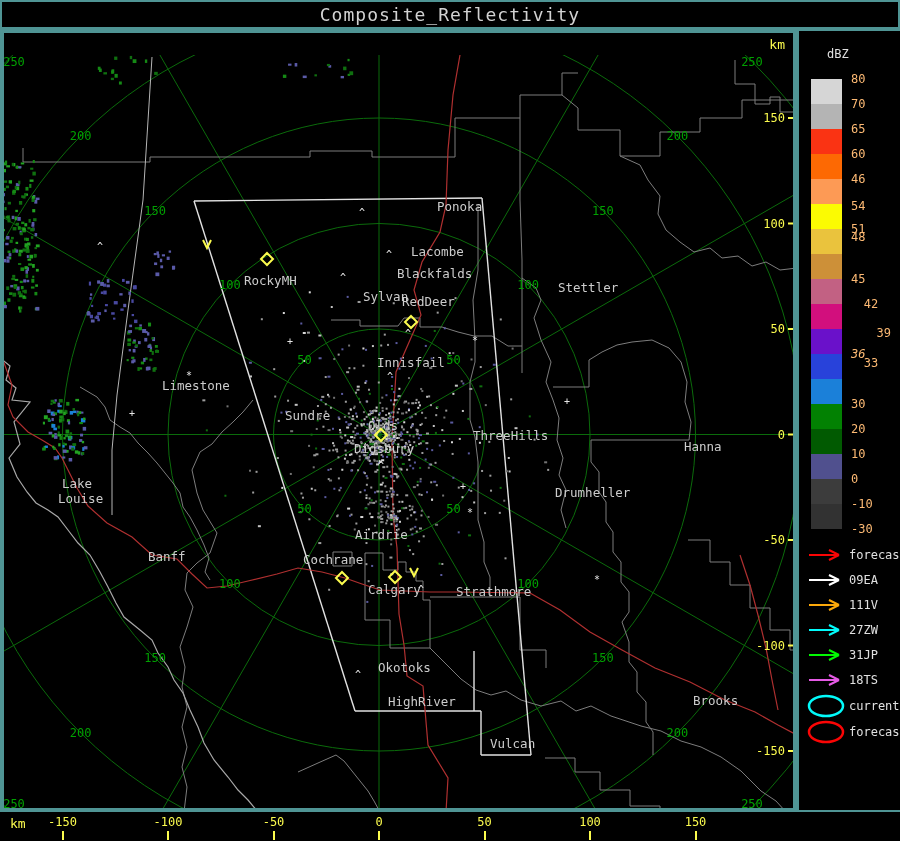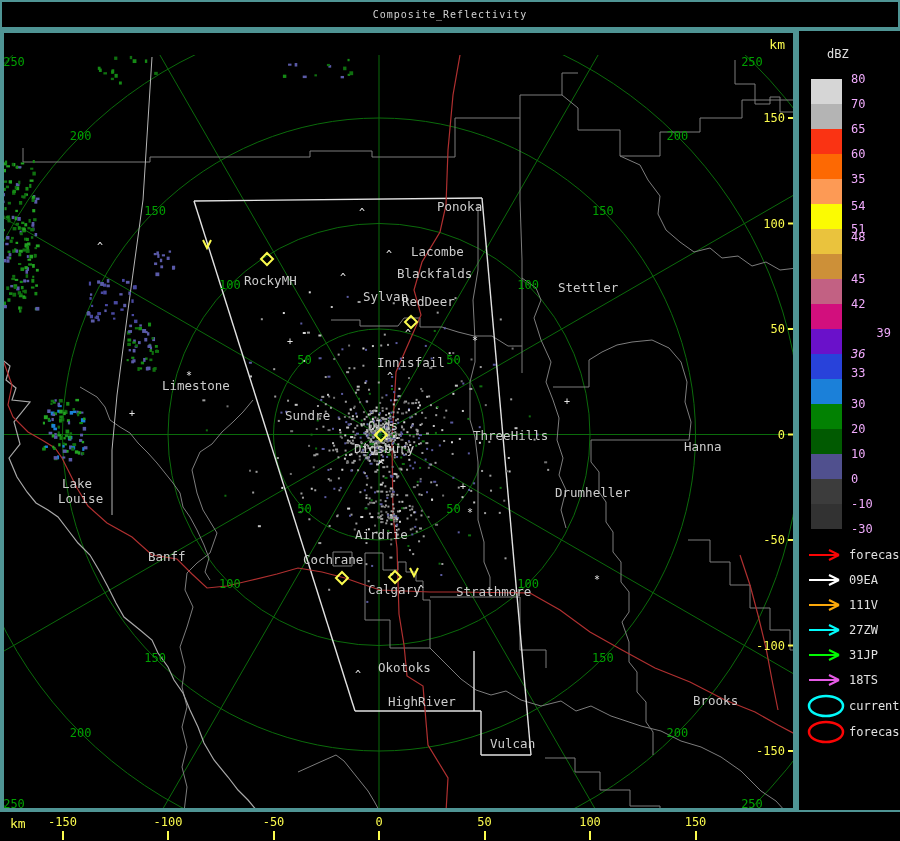--- a/index.html
+++ b/index.html
@@ -1,27 +1,27 @@
 <!DOCTYPE html>
 <html><head>
 <meta charset="utf-8">
 <style>
   html,body{margin:0;padding:0;background:#000;width:900px;height:841px;position:relative;
     font-family:"DejaVu Sans Mono",monospace;-webkit-font-smoothing:none;}
   #titlebar{position:absolute;left:0;top:0;width:896px;height:25px;border:2px solid #4f9494;
-    background:#000;color:#d2d2d2;font-size:10px;text-align:center;line-height:25px;letter-spacing:1px;}
+    background:#000;color:#d2d2d2;font-size:18px;text-align:center;line-height:25px;letter-spacing:1px;}
   #frame{position:absolute;left:0;top:29px;width:793px;height:779px;border:2px solid #4f9494;background:#000;overflow:hidden;}
   #hdr-ts{position:absolute;left:8px;top:6px;color:#fbfb4e;font-size:13px;z-index:5;}
   #hdr-km{position:absolute;right:10px;top:6px;color:#fbfb4e;font-size:13px;z-index:5;}
   #mapsvg{position:absolute;left:0;top:0;}
   #rpanel{position:absolute;left:797px;top:29px;width:101px;height:779px;border-top:2px solid #4f9494;
     border-right:2px solid #4f9494;border-bottom:2px solid #4f9494;border-left:2px solid #4f9494;background:#000;}
   #dbz-title{color:#e0e0e0;font-size:12px;position:absolute;left:28px;top:16px;}
   .swatch{position:absolute;left:12px;width:31px;height:25px;}
-  .cbl{position:absolute;left:52px;width:40px;color:#f0abfc;font-size:12px;height:12px;line-height:12px;}
+  .cbl{position:absolute;left:52px;width:40px;color:#fdba74;font-size:12px;height:12px;line-height:12px;}
   #legend svg{position:absolute;left:0;top:0;}
   #bottombar{position:absolute;left:0;top:812px;width:797px;height:29px;background:#000;}
   #bkm{position:absolute;left:10px;top:4px;color:#fbfb4e;font-size:13px;}
   .xtl{position:absolute;top:3px;transform:translateX(-50%);color:#fbfb4e;font-size:12px;}
   .xtick{position:absolute;top:19px;width:2px;height:9px;background:#fbfb4e;}
 </style>
 </head>
 <body>
 
 <div id="titlebar">Composite_Reflectivity</div>
@@ -1381,29 +1381,29 @@
       <div class="swatch" style="top: 348px; background: rgb(27, 128, 217);"></div>
       <div class="swatch" style="top: 373px; background: rgb(2, 129, 2);"></div>
       <div class="swatch" style="top: 398px; background: rgb(1, 90, 1);"></div>
       <div class="swatch" style="top: 423px; background: rgb(80, 80, 142);"></div>
       <div class="swatch" style="top: 448px; background: rgb(60, 60, 60);"></div>
       <div class="swatch" style="top: 473px; background: rgb(50, 50, 50);"></div>
       <div class="cbl" style="top: 42px;">80</div>
       <div class="cbl" style="top: 67px;">70</div>
       <div class="cbl" style="top: 92px;">65</div>
       <div class="cbl" style="top: 117px;">60</div>
-      <div class="cbl" style="top: 142px;">35</div>
+      <div class="cbl" style="top: 142px;">46</div>
       <div class="cbl" style="top: 169px;">54</div>
       <div class="cbl" style="top: 192px;">51</div>
       <div class="cbl" style="top: 200px;">48</div>
       <div class="cbl" style="top: 242px;">45</div>
-      <div class="cbl" style="top: 267px;">42</div>
+      <div class="cbl" style="top: 267px; text-align: center;">42</div>
       <div class="cbl" style="top: 296px; text-align: right;">39</div>
       <div class="cbl" style="top: 317px; font-style: italic;">36</div>
-      <div class="cbl" style="top: 336px;">33</div>
+      <div class="cbl" style="top: 326px; text-align: center;">33</div>
       <div class="cbl" style="top: 367px;">30</div>
       <div class="cbl" style="top: 392px;">20</div>
       <div class="cbl" style="top: 417px;">10</div>
       <div class="cbl" style="top: 442px;">0</div>
       <div class="cbl" style="top: 467px;">-10</div>
       <div class="cbl" style="top: 492px;">-30</div>
     </div>
   <div id="legend">
       <svg width="101" height="270" style="position: absolute; left: 0px; top: 510px;">
         <g>

